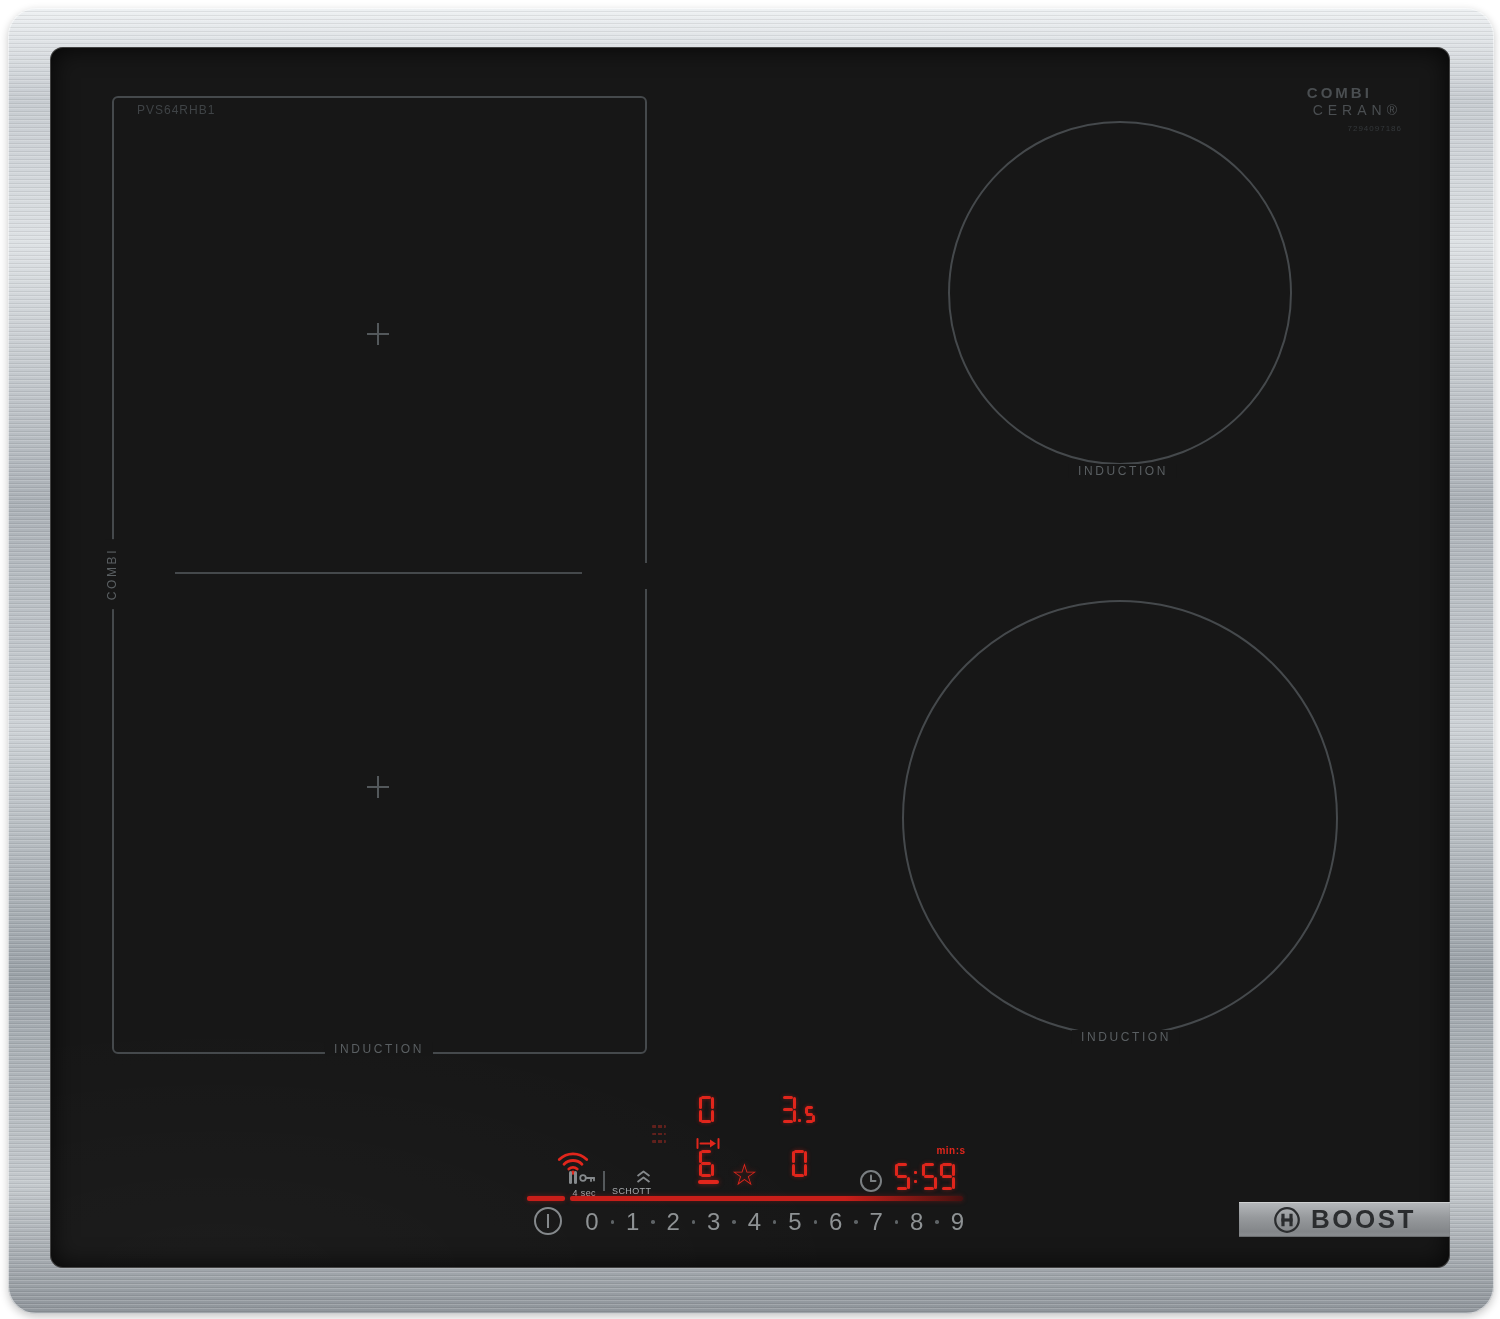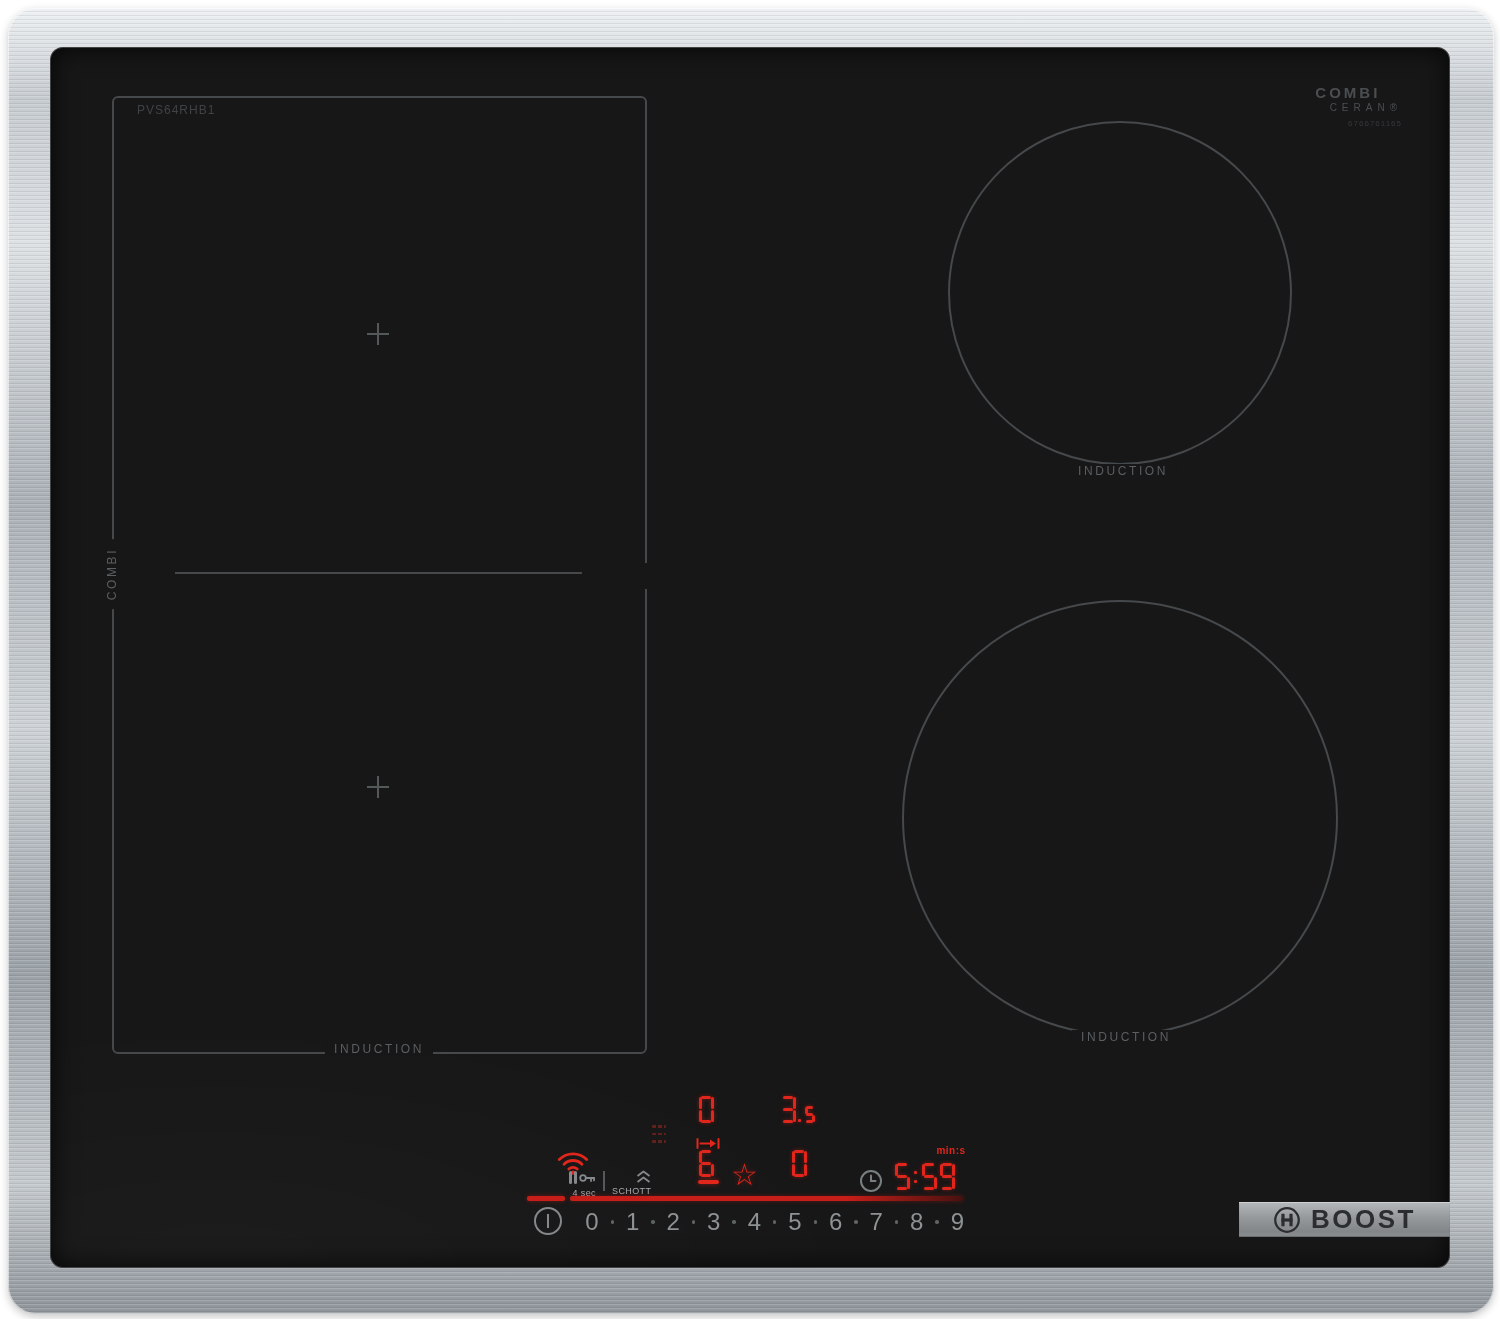--- a/index.html
+++ b/index.html
@@ -14,21 +14,21 @@
   
   .glass{position:absolute;left:42px;top:39px;width:1400px;height:1221px;border-radius:13px;
     background:
       radial-gradient(1100px 420px at 12% 100%, rgba(255,255,255,.025), rgba(0,0,0,0) 60%),
       var(--glass,#171717);
     box-shadow: inset 0 0 0 1px rgba(255,255,255,.22), inset 0 0 26px rgba(0,0,0,.85);}
   
   .model{position:absolute;left:87px;top:56px;font-size:12px;letter-spacing:1px;color:#3f4346;}
   .schott{position:absolute;right:48px;top:37px;text-align:center;color:#4a4e51;}
   .schott .l1{font-size:15px;font-weight:bold;letter-spacing:3px;}
-  .schott .l2{font-size:10px;letter-spacing:5px;margin-top:1px;margin-left:36px;}
+  .schott .l2{font-size:14px;letter-spacing:5px;margin-top:1px;margin-left:36px;}
   .schott .code{font-size:8px;letter-spacing:1px;color:#34383b;margin-top:6px;text-align:right;}
   
   .combi-rect{position:absolute;left:62px;top:49px;width:531px;height:954px;
     border:2px solid var(--outline,#45494c);border-radius:6px;}
   .combi-divider{position:absolute;left:125px;top:525px;width:407px;height:0;
     border-top:2px solid var(--outline,#45494c);}
   .gap{position:absolute;background:var(--glass,#171717);}
   .gap.left{left:56px;top:496px;width:12px;height:62px;}
   .gap.right{left:587px;top:516px;width:12px;height:26px;}
   .gap.bottom{left:294px;top:997px;width:70px;height:10px;}
@@ -101,21 +101,21 @@
 <body>
 
 <div class="stage">
   <div class="frame">
     <div class="glass">
 
       <div class="model">PVS64RHB1</div>
       <div class="schott">
         <div class="l1">COMBI</div>
         <div class="l2">CERAN®</div>
-        <div class="code">6766761165</div>
+        <div class="code">7294097186</div>
       </div>
 
       <div class="combi-rect"></div>
       <div class="combi-divider"></div>
       <div class="gap left"></div>
       <div class="gap right"></div>
       <div class="gap bottom"></div>
       <div class="zlabel vert" style="left:62px;top:527px;">COMBI</div>
       <div class="zlabel" style="left:329px;top:1002px;">INDUCTION</div>
       <div class="cross" style="left:328px;top:287px;"></div>

